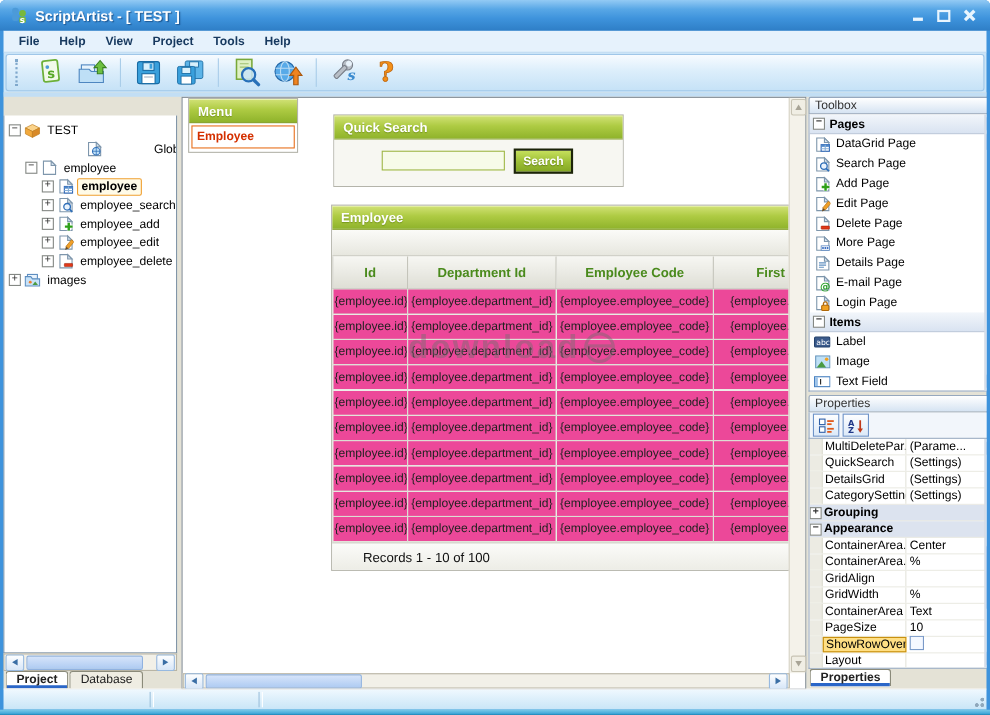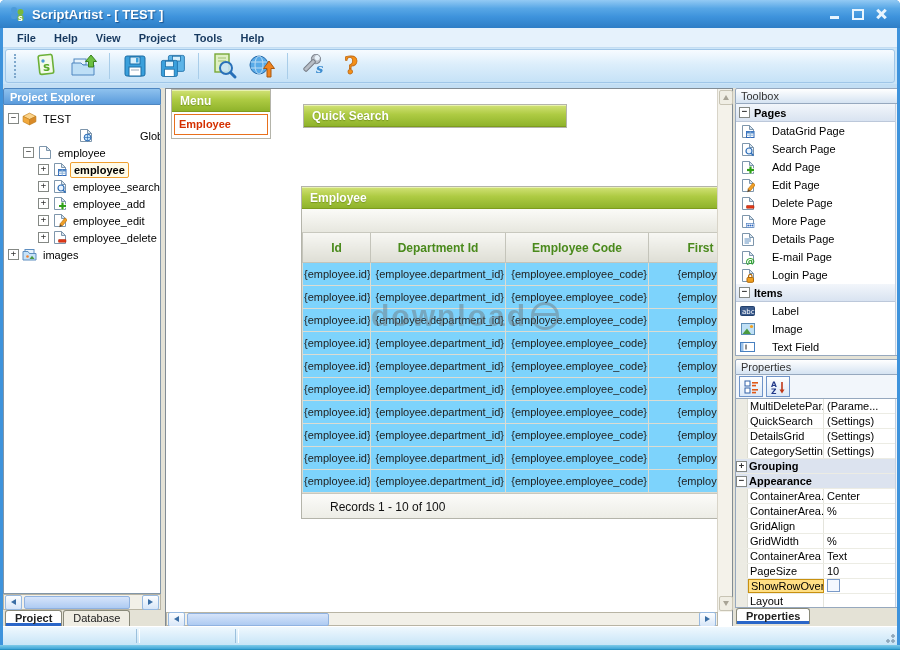--- a/index.html
+++ b/index.html
@@ -78,37 +78,37 @@
   .qs-input{position:absolute;left:43px;top:10px;width:112px;height:18px;background:#F7FBE8;border:1px solid #9FB748;box-sizing:border-box;font-size:11px}
   .qs-btn{position:absolute;left:163px;top:8px;width:54px;height:23px;border:2px solid #1C2408;color:#fff;font-weight:bold;font-size:11px;
     background:linear-gradient(180deg,#C6E05C 0%,#9CBE35 55%,#85A824 100%);text-shadow:0 1px 1px rgba(60,80,0,.5);
     font-family:"Liberation Sans",sans-serif}
   .grid-panel{overflow:hidden}
   .g-strip{height:23px;background:linear-gradient(180deg,#FBFBF8 0%,#E7E7DF 100%);border-bottom:1px solid #C8C8BE}
   .grid-wrap{width:415px;overflow:hidden}
   table.grid{border-collapse:collapse;table-layout:fixed;width:486px}
   table.grid th{height:27px;background:linear-gradient(180deg,#F7F7F3 0%,#DEDED5 100%);color:#4A8A1C;font-weight:bold;font-size:12px;
     border:1px solid #C4C4BA;border-top:none;white-space:nowrap;overflow:hidden}
-  table.grid td{height:22px;font-size:11px;color:#222;border:1px solid #DCDCD2;text-align:right;white-space:nowrap;overflow:hidden;padding:0 1px;background:#7dd3fc}
+  table.grid td{height:22px;font-size:11px;color:#222;border:1px solid #DCDCD2;text-align:center;white-space:nowrap;overflow:hidden;padding:0 1px;background:#ec4899}
   .g-foot{height:25px;background:linear-gradient(180deg,#FBFBF9 0%,#EDEDE6 100%);border-top:1px solid #C8C8BE;
     font-weight:normal;color:#111;padding:6px 0 0 28px;box-sizing:border-box;font-size:12px}
   .wm{position:absolute;left:205px;top:210px;display:flex;align-items:center;gap:4px;opacity:.42;pointer-events:none}
   .wm-text{font-size:30px;font-weight:bold;color:#6E6E6E;letter-spacing:2px}
   .wm-globe{width:22px;height:22px;border:3px solid #6E6E6E;border-radius:50%;position:relative}
   .wm-globe::after{content:"";position:absolute;left:-1px;right:-1px;top:8px;height:3px;background:#6E6E6E}
   
   .right-panel{position:absolute;left:732px;top:4px;width:177px;bottom:0}
   .ph-lite{height:16px;background:linear-gradient(180deg,#FFFFFF 0%,#D5E3F2 100%);border:1px solid #96A8BE;
     color:#333;padding:1px 5px 0;border-radius:2px 2px 0 0;box-sizing:border-box}
   .toolbox{position:absolute;top:0;left:0;right:0;height:268px}
   .tbx-body{position:absolute;top:16px;left:0;right:0;bottom:0;background:#fff;border:1px solid #96A8BE;border-top:none;box-sizing:border-box}
   .tbx-list{position:absolute;top:0;left:0;right:15px;bottom:0;overflow:hidden}
   .tbx-group{height:17px;display:flex;align-items:center;gap:4px;padding-left:3px;font-weight:bold;
     background:linear-gradient(180deg,#F2F6FB 0%,#D9E3F1 100%);border-bottom:1px solid #BCC8DA}
-  .tbx-item{height:18px;display:flex;align-items:center;gap:17px;padding-left:4px;color:#000}
+  .tbx-item{height:18px;display:flex;align-items:center;gap:5px;padding-left:4px;color:#000}
   .vscroll{position:absolute;top:0;right:0;width:15px;bottom:0;background:#EFF3F8;border-left:1px solid #C4D0E0}
   .vbtn{position:absolute;left:1px;width:12px;height:13px;background:linear-gradient(180deg,#FDFEFF,#D7E6F8);
     border:1px solid #97B9E0;border-radius:2px;display:flex;align-items:center;justify-content:center}
   .vthumb{position:absolute;left:1px;width:12px;background:linear-gradient(90deg,#D6E4FA,#AECBF2);border:1px solid #90B2E0;border-radius:2px}
   
   .props{position:absolute;top:271px;left:0;right:0;bottom:0}
   .props-btnrow{position:absolute;top:16px;left:0;right:0;height:24px;background:#F2F6FB;border:1px solid #96A8BE;border-top:none;box-sizing:border-box;
     display:flex;align-items:center;gap:3px;padding-left:3px}
   .pbtn{width:22px;height:19px;border:1px solid #6E93C8;background:linear-gradient(180deg,#FDFEFF,#DCE9F8);display:flex;align-items:center;justify-content:center}
   .props-grid{position:absolute;top:40px;left:0;right:0;bottom:19px;background:#fff;border:1px solid #96A8BE;border-top:none;box-sizing:border-box;overflow:hidden}
@@ -246,21 +246,20 @@
             </svg>
           </div>
         </span>
     </div>
   </div>
 
   <div class="client">
     <div class="topgap"></div>
 
     <div class="left-panel">
-      <div class="ph-blue">Project Explorer</div>
       <div class="tree" id="tree">
           <div class="tree-row" style="padding-left: 4px;">
             <span class="expbox">−</span>
             <span class="tico-wrap">
               <svg width="15" height="14" viewBox="0 0 14 13">
                 <polygon points="7,1 13,4 7,7 1,4" fill="#FBD38A" stroke="#C08020" stroke-width=".6"></polygon>
                 <polygon points="1,4 7,7 7,12 1,9" fill="#F2A93C" stroke="#C08020" stroke-width=".6"></polygon>
                 <polygon points="13,4 7,7 7,12 13,9" fill="#D98A28" stroke="#C08020" stroke-width=".6"></polygon>
               </svg>
             </span>
@@ -389,20 +388,24 @@
 
       <div class="cv-panel" style="left:5px;top:0;width:100px">
         <div class="green-hd">Menu</div>
         <div class="menu-body">
           <div class="menu-link">Employee</div>
         </div>
       </div>
 
       <div class="cv-panel" style="left:137px;top:15px;width:264px">
         <div class="green-hd">Quick Search</div>
+        <div class="qs-body">
+          <input class="qs-input" type="text" value="" style="">
+          <button class="qs-btn">Search</button>
+        </div>
       </div>
 
       <div class="cv-panel grid-panel" style="left:135px;top:97px;width:417px">
         <div class="green-hd">Employee</div>
         <div class="g-strip"></div>
         <div class="grid-wrap">
           <table class="grid" id="grid-table">
               <colgroup>
                 <col style="width:68px">
                 <col style="width:135px">

